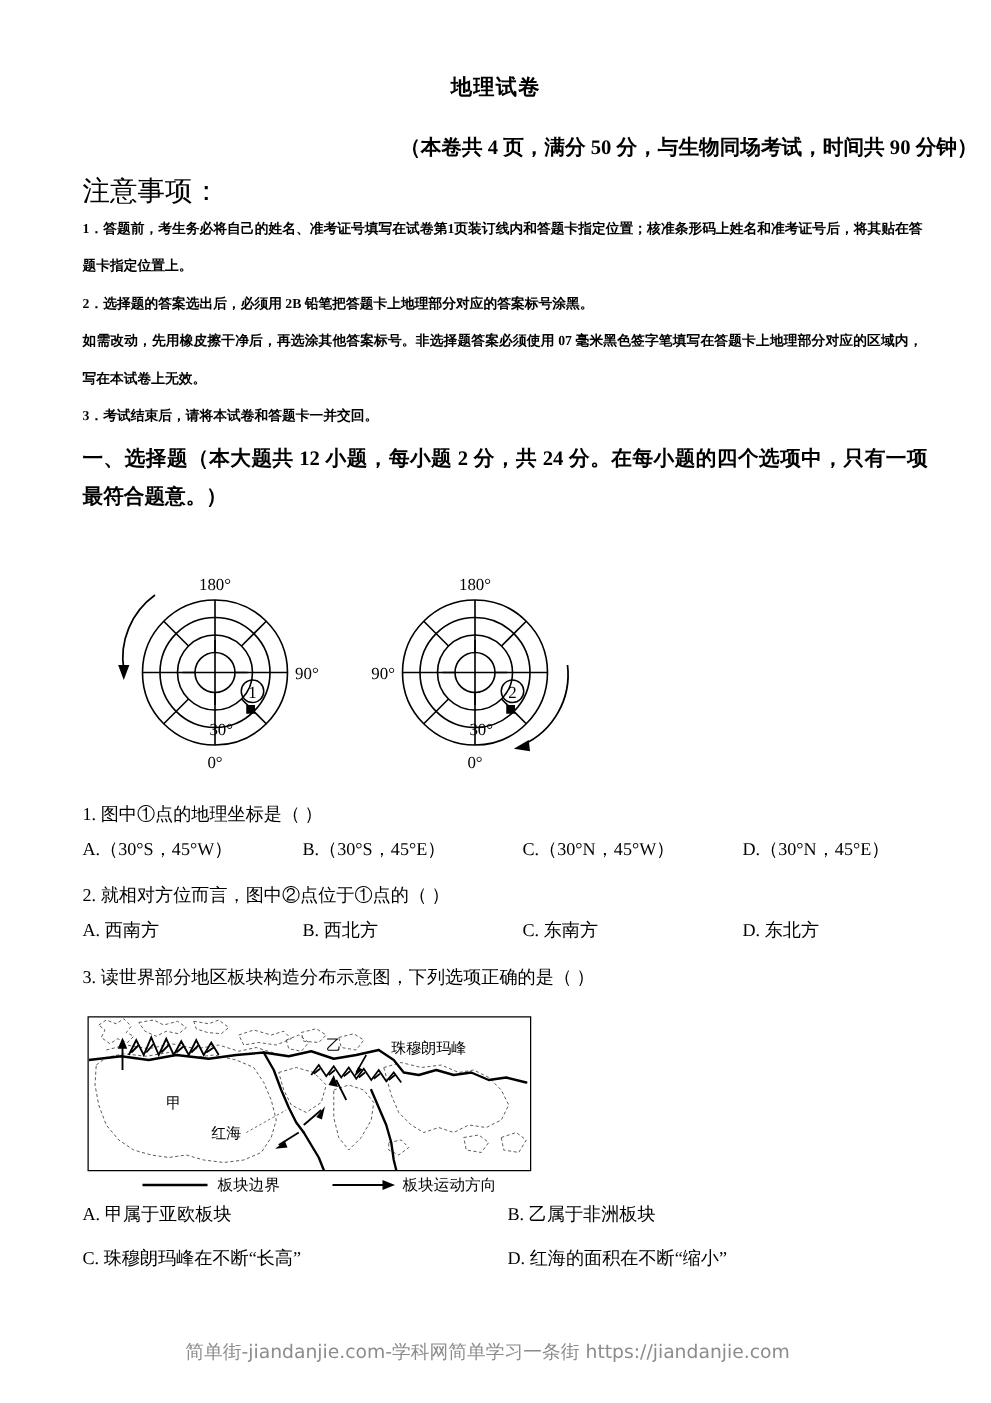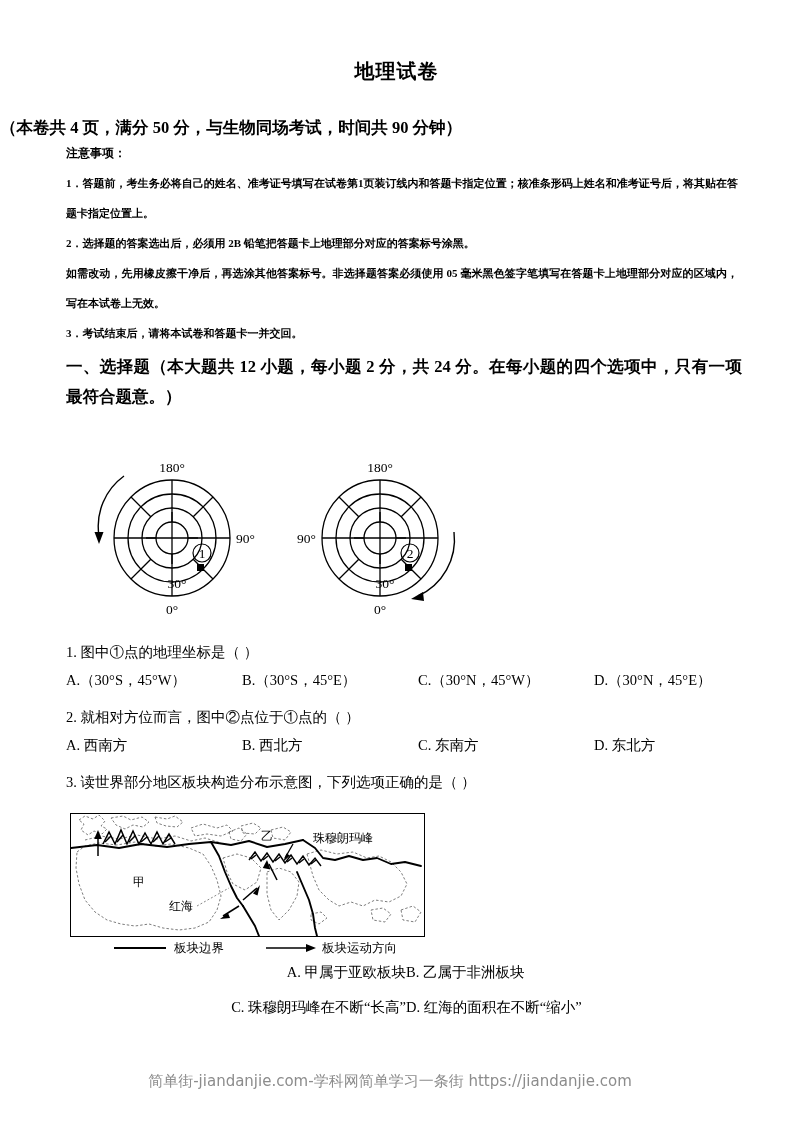--- a/index.html
+++ b/index.html
@@ -21,43 +21,43 @@
     width: 793px;
     height: 1122px;
   }
 
   
   .doc-title {
     position: absolute;
     left: 0; top: 58px;
     width: 793px;
     text-align: center;
-    font-size: 20px;
+    font-size: 17px;
     font-weight: bold;
     letter-spacing: 1px;
   }
   .doc-subtitle {
     position: absolute;
-    left: 0; top: 117px;
+    left: 0; top: 107px;
     width: 782px;
-    text-align: left;
+    text-align: right;
     font-size: 16.5px;
     font-weight: bold;
   }
 
   
   .notice {
     position: absolute;
     left: 66px;
     top: 138px;
     width: 672px;
   }
   .notice-head {
-    font-size: 12px;
-    font-weight: bold;
+    font-size: 22px;
+    font-weight: normal;
     line-height: 30px;
   }
   .notice-line {
     font-size: 11px;
     font-weight: bold;
     line-height: 30px;
     text-align: justify;
   }
 
   
@@ -103,21 +103,21 @@
     font-size: 14.5px;
     line-height: 24px;
     width: 700px;
   }
   .opt {
     display: inline-block;
     white-space: nowrap;
   }
   .opt-w-q1 { width: 176px; }
   .opt-w-q2 { width: 176px; }
-  .opt-w-q3 { width: 340px; text-align: right; }
+  .opt-w-q3 { width: 340px; }
 
   
   .map-frame {
     position: absolute;
     left: 70px;
     top: 813px;
     width: 355px;
     height: 124px;
     border: 1.4px solid #000;
     box-sizing: border-box;
@@ -166,21 +166,21 @@
 
 <div class="page">
 
   <div class="doc-title">地理试卷</div>
   <div class="doc-subtitle">（本卷共 4 页，满分 50 分，与生物同场考试，时间共 90 分钟）</div>
 
   <div class="notice">
     <div class="notice-head">注意事项：</div>
     <div class="notice-line">1．答题前，考生务必将自己的姓名、准考证号填写在试卷第1页装订线内和答题卡指定位置；核准条形码上姓名和准考证号后，将其贴在答题卡指定位置上。</div>
     <div class="notice-line">2．选择题的答案选出后，必须用 2B 铅笔把答题卡上地理部分对应的答案标号涂黑。</div>
-    <div class="notice-line">如需改动，先用橡皮擦干净后，再选涂其他答案标号。非选择题答案必须使用 05 毫米黑色签字笔填写在答题卡上地理部分对应的区域内，写在本试卷上无效。</div>
+    <div class="notice-line">如需改动，先用橡皮擦干净后，再选涂其他答案标号。非选择题答案必须使用 07 毫米黑色签字笔填写在答题卡上地理部分对应的区域内，写在本试卷上无效。</div>
     <div class="notice-line">3．考试结束后，请将本试卷和答题卡一并交回。</div>
   </div>
 
   <div class="section-head">一、选择题（本大题共 12 小题，每小题 2 分，共 24 分。在每小题的四个选项中，只有一项最符合题意。）</div>
 
 
   <div class="polar-figure">
     <svg width="460" height="178" viewBox="0 0 460 178">
 
       <g fill="none" stroke="#000" stroke-width="1.3">

